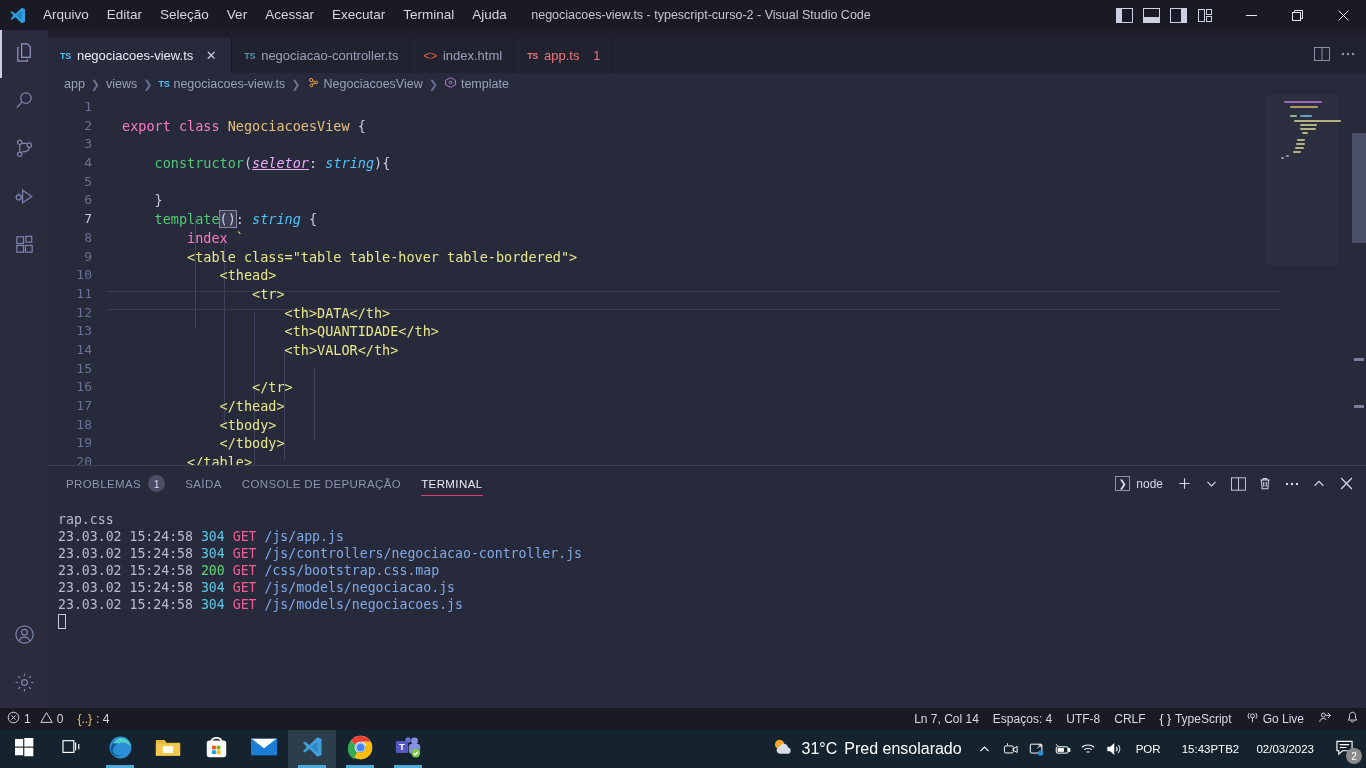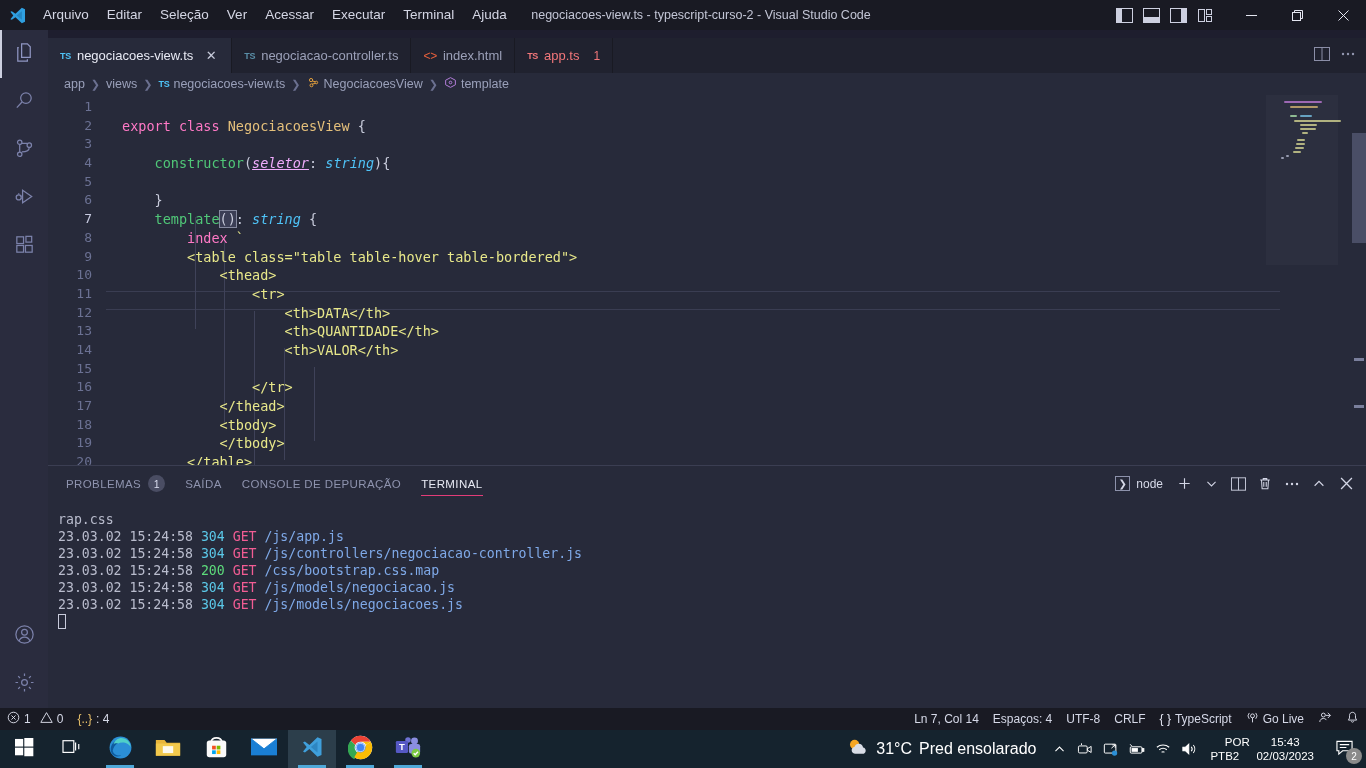--- a/index.html
+++ b/index.html
@@ -240,21 +240,21 @@
     color: #ffffff; font-size: 12px; gap: 0px;
   }
   .tray-icon {
     width: 26px; height: 38px; display: flex; align-items: center; justify-content: center;
     cursor: pointer;
   }
   .weather {
     display: flex; align-items: center; gap: 7px; padding: 0 10px; font-size: 16px; color: #fff;
   }
   .clock {
-    display: flex; flex-direction: column; align-items: center; justify-content: center;
+    display: flex; flex-direction: row; align-items: center; justify-content: center;
     font-size: 11.5px; line-height: 14px; padding: 0 8px; color: #fff;
   }
   .clock-row { display: flex; gap: 10px; }
   .langbox { width: 36px; text-align: left; }
   .notif {
     width: 44px; height: 38px; display: flex; align-items: center; justify-content: center;
     position: relative;
   }
   .notif-badge {
     position: absolute; right: 4px; bottom: 4px; width: 16px; height: 16px;

